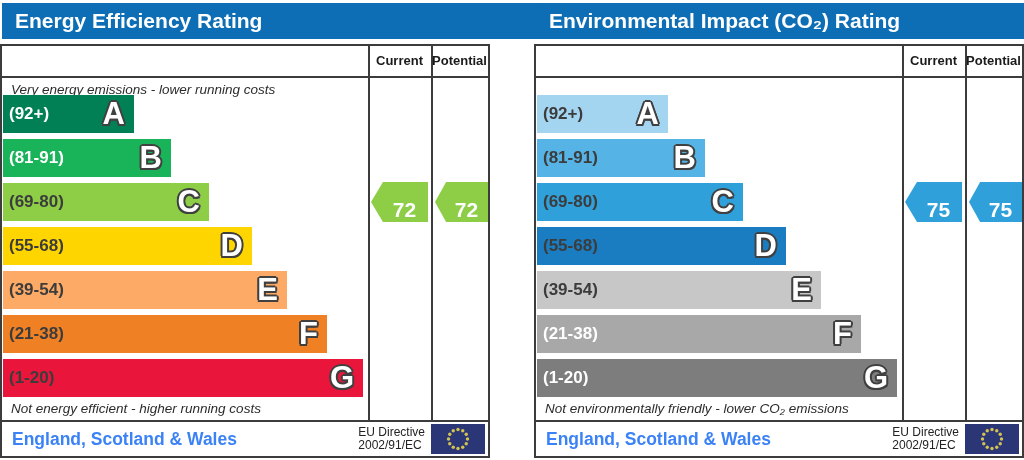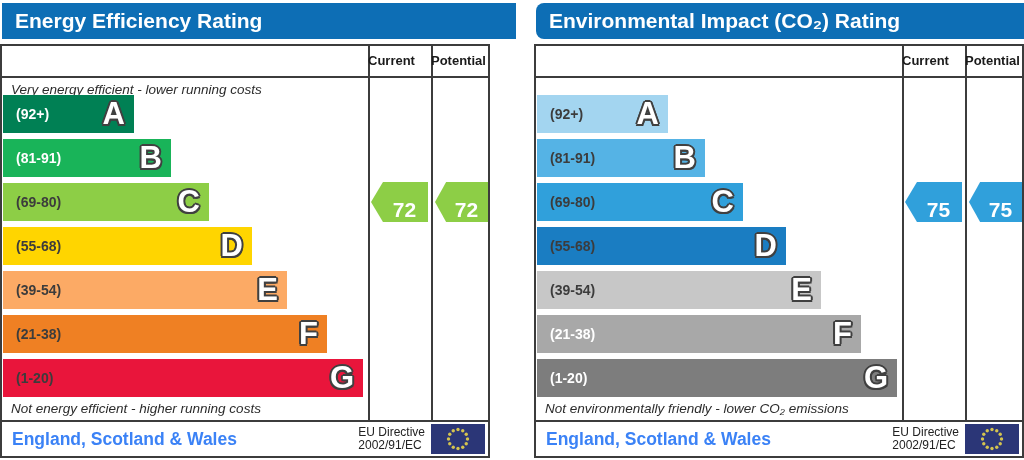--- a/index.html
+++ b/index.html
@@ -1,36 +1,36 @@
 <!DOCTYPE html>
 <html><head>
 <meta charset="utf-8">
 <style>
   html,body{margin:0;padding:0;background:#ffffff;}
   body{width:1024px;height:460px;position:relative;font-family:"Liberation Sans",sans-serif;overflow:hidden;}
-  .panel{position:absolute;top:0;width:516px;height:460px;}
+  .panel{position:absolute;top:0;width:516px;height:460px;padding-left:35px;}
   #panel0{left:0;}
   #panel1{left:534px;}
   .hdr{position:absolute;top:3px;left:2px;right:0;height:36px;background:#0d6eb5;color:#ffffff;
        font-size:21px;font-weight:bold;line-height:36px;padding-left:13px;box-sizing:border-box;white-space:nowrap;}
   .box{position:absolute;top:44px;left:0;width:490px;height:378px;border:2px solid #3c3c3c;box-sizing:border-box;background:#ffffff;}
   .col-line{position:absolute;top:0;bottom:0;width:2px;background:#3c3c3c;}
   .col-line.c1{left:366px;}
   .col-line.c2{left:429px;}
   .hdr-row-line{position:absolute;top:30px;left:0;width:100%;height:2px;background:#3c3c3c;}
-  .col-head{position:absolute;top:0;height:30px;line-height:30px;font-weight:bold;font-size:13px;color:#1a1a1a;text-align:left;}
+  .col-head{position:absolute;top:0;height:30px;line-height:30px;font-weight:bold;font-size:13px;color:#1a1a1a;text-align:center;}
   .col-head.current{left:366px;width:63px;}
   .col-head.potential{left:429px;width:57px;}
   .caption{position:absolute;left:9px;font-style:italic;font-size:13.5px;color:#2b2b2b;white-space:nowrap;}
   .caption.top{top:36px;}
   .caption.bottom{top:355px;}
   .bands{position:absolute;left:1px;top:49px;width:364px;}
   .band-row{height:38px;margin-bottom:6px;}
   .band{height:100%;position:relative;}
-  .band-range{position:absolute;left:13px;top:50%;transform:translateY(-50%);font-size:14px;font-weight:bold;white-space:nowrap;}
+  .band-range{position:absolute;left:6px;top:50%;transform:translateY(-50%);font-size:17px;font-weight:bold;white-space:nowrap;}
   .band-letter{position:absolute;right:9px;top:0;line-height:38px;font-size:31px;font-weight:bold;color:#ffffff;
        text-shadow:-2px 0 0 #404040,2px 0 0 #404040,0 -2px 0 #404040,0 2px 0 #404040,
                    -1.5px -1.5px 0 #404040,1.5px -1.5px 0 #404040,-1.5px 1.5px 0 #404040,1.5px 1.5px 0 #404040;}
   .arrow{position:absolute;height:40px;color:#ffffff;font-weight:bold;font-size:21px;
        display:flex;align-items:flex-end;justify-content:center;box-sizing:border-box;padding-left:10px;
        clip-path:polygon(0 50%,21% 0,100% 0,100% 100%,21% 100%);}
   .arrow.current{left:369px;width:57px;}
   .arrow.potential{left:433px;width:53px;}
   .footer{position:absolute;top:420px;left:0;width:490px;height:38px;border:2px solid #3c3c3c;box-sizing:border-box;
        background:#ffffff;display:flex;align-items:center;}
@@ -44,21 +44,21 @@
 <div class="panel" id="panel0">
   <div class="hdr" style="background: rgb(13, 110, 181);">Energy Efficiency Rating</div>
 
   <div class="box">
     <div class="col-line c1"></div>
     <div class="col-line c2"></div>
     <div class="hdr-row-line"></div>
     <div class="col-head current">Current</div>
     <div class="col-head potential">Potential</div>
 
-    <div class="caption top">Very energy efficient - lower running costs</div>
+    <div class="caption top">Very energy emissions - lower running costs</div>
     <div class="bands">
         <div class="band-row">
           <div class="band" style="width: 131px; background: rgb(0, 128, 84);">
             <span class="band-range" style="color: rgb(255, 255, 255);">(92+)</span>
             <span class="band-letter">A</span>
           </div>
         </div>
         <div class="band-row">
           <div class="band" style="width: 168px; background: rgb(25, 180, 89);">
             <span class="band-range" style="color: rgb(255, 255, 255);">(81-91)</span>

